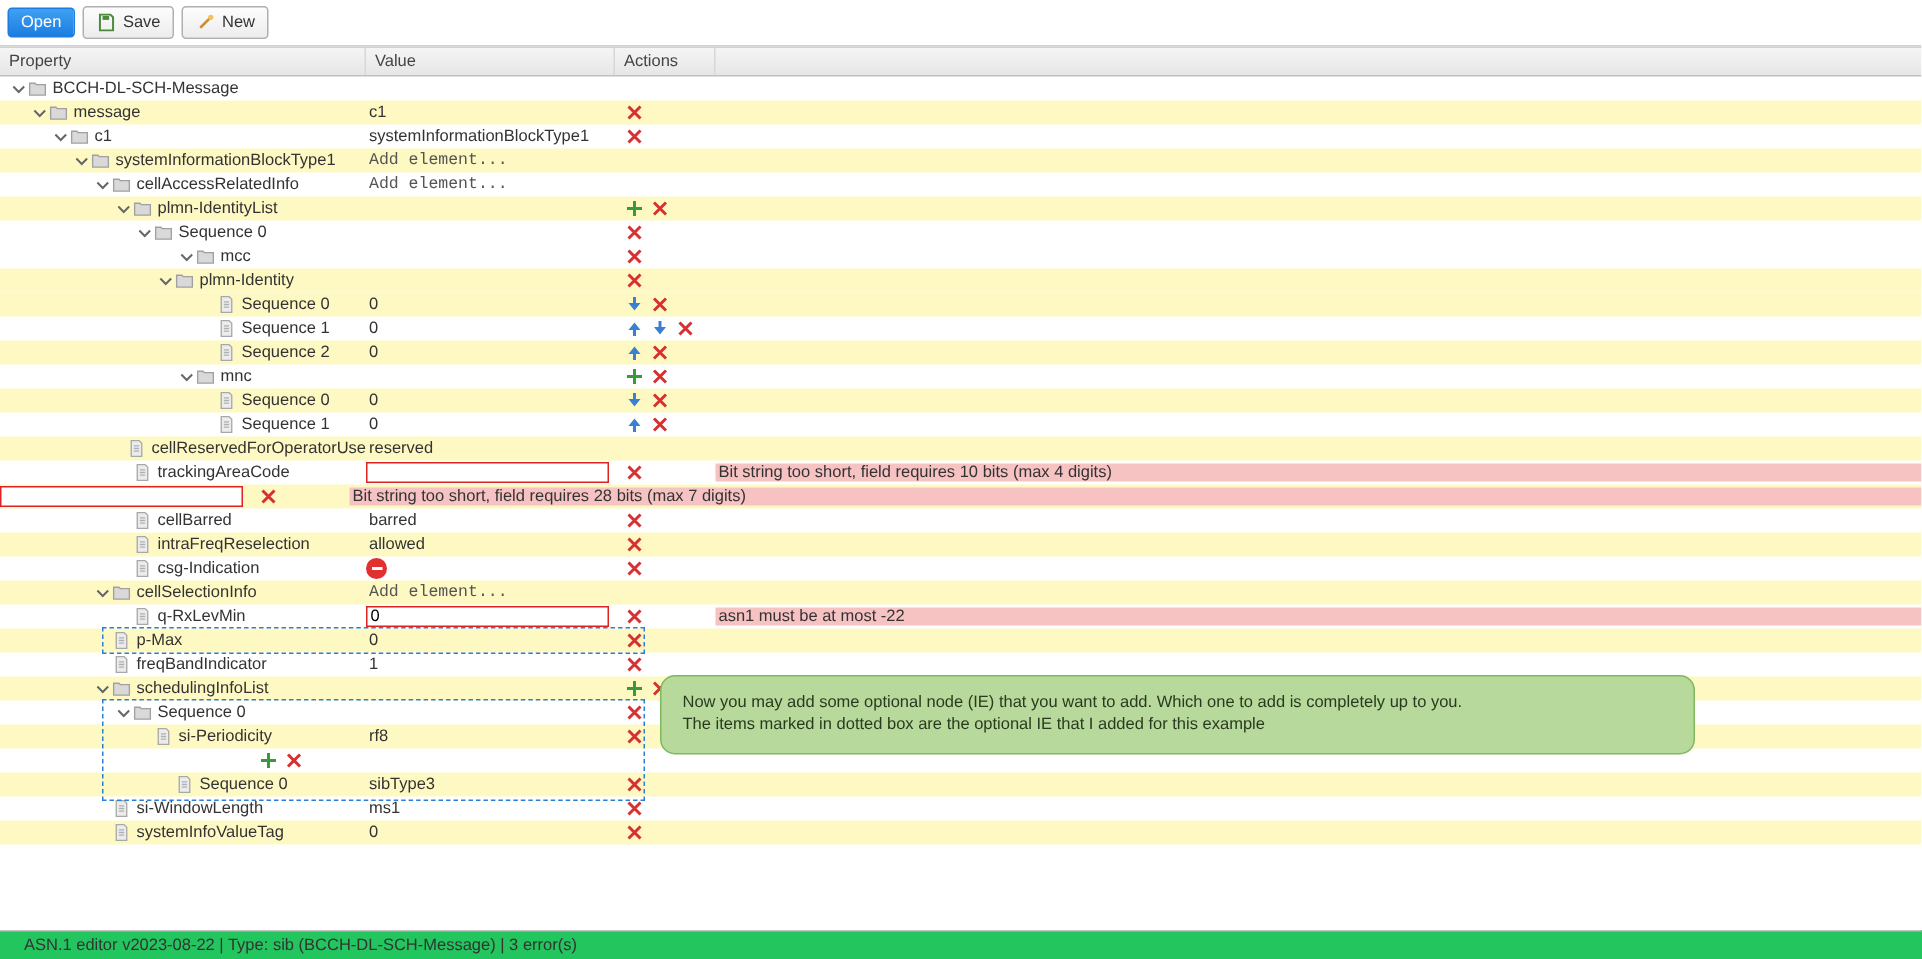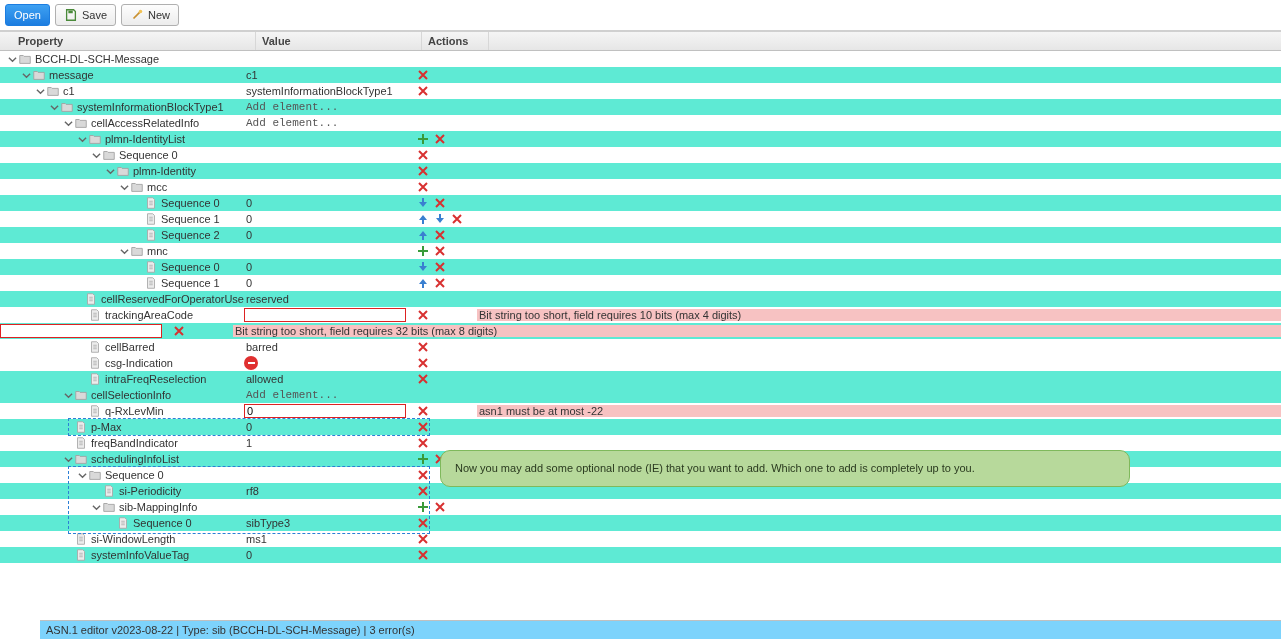--- a/index.html
+++ b/index.html
@@ -1,45 +1,45 @@
 <!DOCTYPE html>
 <html><head>
 <meta charset="utf-8">
 <style>
   html, body { margin:0; padding:0; font-family: Arial, Helvetica, sans-serif; font-size:11px; color:#333; background:#fff; height:100%; }
-  .toolbar { display:flex; gap:5px; padding:4px 5px; border-bottom:1px solid #d0d0d0; }
+  .toolbar { display:flex; gap:5px; padding:4px 5px; border-bottom:1px solid #d0d0d0;align-items:center; }
   .btn { display:inline-flex; align-items:center; gap:4px; padding:3px 8px; border:1px solid #b0b0b0; border-radius:3px; background:linear-gradient(#fdfdfd,#ececec); cursor:pointer; }
   .btn-primary { background:linear-gradient(#3ea1f2,#1c7de0); border-color:#1c7de0; color:#fff; }
   .icon-sm { width:14px; height:14px; display:inline-block; }
-  .header-row { display:flex; background:linear-gradient(#f5f5f5,#e6e6e6); border-top:1px solid #d0d0d0; border-bottom:1px solid #c0c0c0; font-weight:bold; color:#444;padding-left:12px; }
+  .header-row { display:flex; background:linear-gradient(#f5f5f5,#e6e6e6); border-top:1px solid #d0d0d0; border-bottom:1px solid #c0c0c0; font-weight:normal; color:#444; }
   .header-row > div { padding:3px 6px; border-right:1px solid #d7d7d7; box-sizing:border-box; }
   .col-prop   { width:244px; flex:0 0 244px; }
   .col-val    { width:166px; flex:0 0 166px; }
   .col-act    { width:67px;  flex:0 0 67px; }
   .col-info   { flex:1 1 auto; }
   .rows { position:relative; }
   .row { display:flex; align-items:center; height:16px; position:relative; }
-  .row.alt { background:#5eead4; }
+  .row.alt { background:#fef9c3; }
   .row .pcell { width:244px; flex:0 0 244px; display:flex; align-items:center; padding-left:0; box-sizing:border-box; overflow:hidden; white-space:nowrap; }
   .row .vcell { width:166px; flex:0 0 166px; display:flex; align-items:center; box-sizing:border-box; }
   .row .acell { width:67px;  flex:0 0 67px; display:flex; align-items:center; gap:3px; padding-left:6px; box-sizing:border-box; }
   .row .icell { flex:1 1 auto; display:flex; align-items:center; padding-left:2px; box-sizing:border-box; }
   .icell.err { background:#f7c2c2; }
   .indent { display:inline-block; }
   .tw { width:12px; height:12px; display:inline-flex; align-items:center; justify-content:center; color:#666; cursor:pointer; flex:0 0 12px; }
   .nicon { width:14px; height:14px; display:inline-flex; align-items:center; justify-content:center; margin-right:3px; flex:0 0 14px; }
   .nicon svg { display:block; }
   .lbl { white-space:nowrap; }
   .vtext { padding-left:2px; }
   .vlink { color:#555; font-style:normal;font-family:Liberation Mono, monospace; }
   .vinput { width:162px; height:14px; border:1px solid #d22; box-sizing:border-box; font-size:11px; padding:0 2px; }
   .act { width:14px; height:14px; display:inline-flex; align-items:center; justify-content:center; cursor:pointer; }
   .dotbox { position:absolute; border:1.5px dashed #2c7fd6; pointer-events:none; z-index:5; }
   .callout { position:absolute; background:#b7d99b; border:1px solid #7fb95c; border-radius:10px; padding:10px 14px; color:#2a3a1f; line-height:1.4; z-index:6; }
-  .status { position:fixed; bottom:0; left:0; right:0; border-top:1px solid #c0c0c0; background:#7dd3fc; padding:3px 6px;margin-left:40px; }
+  .status { position:fixed; bottom:0; left:0; right:0; border-top:1px solid #c0c0c0; background:#22c55e; padding:3px 16px; }
   .stop { width:14px; height:14px; border-radius:50%; background:#e03030; display:inline-flex; align-items:center; justify-content:center; }
   .stop::after { content:""; width:7px; height:2px; background:#fff; }
 </style>
 </head>
 <body>
 
 <div class="toolbar">
   <div class="btn btn-primary">
       <span>Open</span>
     </div>
@@ -249,63 +249,63 @@
         <span class="act">
           <svg width="12" height="12" viewBox="0 0 12 12">
             <path d="M2 2 L10 10 M10 2 L2 10" stroke="#d83030" stroke-width="2"></path>
           </svg>
         </span>
       </div>
       <div class="icell">
         <span></span>
       </div>
     </div>
+    <div class="row">
+      <div class="pcell">
+        <span class="indent" style="width: 118px;"></span>
+        <span class="tw">
+          <svg width="9" height="9" viewBox="0 0 10 10">
+            <path d="M1 3 L5 7 L9 3" fill="none" stroke="#666" stroke-width="1.5"></path>
+          </svg>
+        </span>
+        <span class="nicon">
+          <svg width="14" height="14" viewBox="0 0 16 16">
+            <path d="M2 4h4l1 1h7v8H2z" fill="#d9d9d9" stroke="#a0a0a0"></path>
+          </svg>
+        </span>
+        <span class="lbl">mcc</span>
+      </div>
+      <div class="vcell">
+        <span class="vtext"></span>
+      </div>
+      <div class="acell">
+        <span class="act">
+          <svg width="12" height="12" viewBox="0 0 12 12">
+            <path d="M2 2 L10 10 M10 2 L2 10" stroke="#d83030" stroke-width="2"></path>
+          </svg>
+        </span>
+      </div>
+      <div class="icell">
+        <span></span>
+      </div>
+    </div>
     <div class="row alt">
       <div class="pcell">
         <span class="indent" style="width: 104px;"></span>
         <span class="tw">
           <svg width="9" height="9" viewBox="0 0 10 10">
             <path d="M1 3 L5 7 L9 3" fill="none" stroke="#666" stroke-width="1.5"></path>
           </svg>
         </span>
         <span class="nicon">
           <svg width="14" height="14" viewBox="0 0 16 16">
             <path d="M2 4h4l1 1h7v8H2z" fill="#d9d9d9" stroke="#a0a0a0"></path>
           </svg>
         </span>
         <span class="lbl">plmn-Identity</span>
-      </div>
-      <div class="vcell">
-        <span class="vtext"></span>
-      </div>
-      <div class="acell">
-        <span class="act">
-          <svg width="12" height="12" viewBox="0 0 12 12">
-            <path d="M2 2 L10 10 M10 2 L2 10" stroke="#d83030" stroke-width="2"></path>
-          </svg>
-        </span>
-      </div>
-      <div class="icell">
-        <span></span>
-      </div>
-    </div>
-    <div class="row">
-      <div class="pcell">
-        <span class="indent" style="width: 118px;"></span>
-        <span class="tw">
-          <svg width="9" height="9" viewBox="0 0 10 10">
-            <path d="M1 3 L5 7 L9 3" fill="none" stroke="#666" stroke-width="1.5"></path>
-          </svg>
-        </span>
-        <span class="nicon">
-          <svg width="14" height="14" viewBox="0 0 16 16">
-            <path d="M2 4h4l1 1h7v8H2z" fill="#d9d9d9" stroke="#a0a0a0"></path>
-          </svg>
-        </span>
-        <span class="lbl">mcc</span>
       </div>
       <div class="vcell">
         <span class="vtext"></span>
       </div>
       <div class="acell">
         <span class="act">
           <svg width="12" height="12" viewBox="0 0 12 12">
             <path d="M2 2 L10 10 M10 2 L2 10" stroke="#d83030" stroke-width="2"></path>
           </svg>
         </span>
@@ -559,21 +559,21 @@
         <input class="vinput" style="">
       </div>
       <div class="acell">
         <span class="act">
           <svg width="12" height="12" viewBox="0 0 12 12">
             <path d="M2 2 L10 10 M10 2 L2 10" stroke="#d83030" stroke-width="2"></path>
           </svg>
         </span>
       </div>
       <div class="icell err">
-        <span>Bit string too short, field requires 32 bits (max 8 digits)</span>
+        <span>Bit string too short, field requires 28 bits (max 7 digits)</span>
       </div>
     </div>
     <div class="row">
       <div class="pcell">
         <span class="indent" style="width: 76px;"></span>
         <span class="tw"></span>
         <span class="nicon">
           <svg width="14" height="14" viewBox="0 0 16 16">
             <path d="M4 2h6l2 2v10H4z" fill="#ececec" stroke="#a8a8a8"></path>
             <path d="M6 6h4M6 8h4M6 10h4" stroke="#b0b0b0"></path>
@@ -588,60 +588,60 @@
         <span class="act">
           <svg width="12" height="12" viewBox="0 0 12 12">
             <path d="M2 2 L10 10 M10 2 L2 10" stroke="#d83030" stroke-width="2"></path>
           </svg>
         </span>
       </div>
       <div class="icell">
         <span></span>
       </div>
     </div>
-    <div class="row">
+    <div class="row alt">
       <div class="pcell">
         <span class="indent" style="width: 76px;"></span>
         <span class="tw"></span>
         <span class="nicon">
           <svg width="14" height="14" viewBox="0 0 16 16">
             <path d="M4 2h6l2 2v10H4z" fill="#ececec" stroke="#a8a8a8"></path>
             <path d="M6 6h4M6 8h4M6 10h4" stroke="#b0b0b0"></path>
           </svg>
         </span>
+        <span class="lbl">intraFreqReselection</span>
+      </div>
+      <div class="vcell">
+        <span class="vtext">allowed</span>
+      </div>
+      <div class="acell">
+        <span class="act">
+          <svg width="12" height="12" viewBox="0 0 12 12">
+            <path d="M2 2 L10 10 M10 2 L2 10" stroke="#d83030" stroke-width="2"></path>
+          </svg>
+        </span>
+      </div>
+      <div class="icell">
+        <span></span>
+      </div>
+    </div>
+    <div class="row">
+      <div class="pcell">
+        <span class="indent" style="width: 76px;"></span>
+        <span class="tw"></span>
+        <span class="nicon">
+          <svg width="14" height="14" viewBox="0 0 16 16">
+            <path d="M4 2h6l2 2v10H4z" fill="#ececec" stroke="#a8a8a8"></path>
+            <path d="M6 6h4M6 8h4M6 10h4" stroke="#b0b0b0"></path>
+          </svg>
+        </span>
         <span class="lbl">csg-Indication</span>
       </div>
       <div class="vcell">
         <span class="stop"></span>
-      </div>
-      <div class="acell">
-        <span class="act">
-          <svg width="12" height="12" viewBox="0 0 12 12">
-            <path d="M2 2 L10 10 M10 2 L2 10" stroke="#d83030" stroke-width="2"></path>
-          </svg>
-        </span>
-      </div>
-      <div class="icell">
-        <span></span>
-      </div>
-    </div>
-    <div class="row alt">
-      <div class="pcell">
-        <span class="indent" style="width: 76px;"></span>
-        <span class="tw"></span>
-        <span class="nicon">
-          <svg width="14" height="14" viewBox="0 0 16 16">
-            <path d="M4 2h6l2 2v10H4z" fill="#ececec" stroke="#a8a8a8"></path>
-            <path d="M6 6h4M6 8h4M6 10h4" stroke="#b0b0b0"></path>
-          </svg>
-        </span>
-        <span class="lbl">intraFreqReselection</span>
-      </div>
-      <div class="vcell">
-        <span class="vtext">allowed</span>
       </div>
       <div class="acell">
         <span class="act">
           <svg width="12" height="12" viewBox="0 0 12 12">
             <path d="M2 2 L10 10 M10 2 L2 10" stroke="#d83030" stroke-width="2"></path>
           </svg>
         </span>
       </div>
       <div class="icell">
         <span></span>
@@ -831,34 +831,20 @@
           <svg width="12" height="12" viewBox="0 0 12 12">
             <path d="M2 2 L10 10 M10 2 L2 10" stroke="#d83030" stroke-width="2"></path>
           </svg>
         </span>
       </div>
       <div class="icell">
         <span></span>
       </div>
     </div>
     <div class="row">
-      <div class="pcell">
-        <span class="indent" style="width: 90px;"></span>
-        <span class="tw">
-          <svg width="9" height="9" viewBox="0 0 10 10">
-            <path d="M1 3 L5 7 L9 3" fill="none" stroke="#666" stroke-width="1.5"></path>
-          </svg>
-        </span>
-        <span class="nicon">
-          <svg width="14" height="14" viewBox="0 0 16 16">
-            <path d="M2 4h4l1 1h7v8H2z" fill="#d9d9d9" stroke="#a0a0a0"></path>
-          </svg>
-        </span>
-        <span class="lbl">sib-MappingInfo</span>
-      </div>
       <div class="vcell">
         <span class="vtext"></span>
       </div>
       <div class="acell">
         <span class="act">
           <svg width="12" height="12" viewBox="0 0 12 12">
             <path d="M6 1 V11 M1 6 H11" stroke="#3a9a3a" stroke-width="2"></path>
           </svg>
         </span>
         <span class="act">
@@ -946,16 +932,17 @@
         </span>
       </div>
       <div class="icell">
         <span></span>
       </div>
     </div>
     <div class="dotbox" style="left: 68px; top: 367px; width: 360px; height: 16px;"></div>
     <div class="dotbox" style="left: 68px; top: 415px; width: 360px; height: 66px;"></div>
     <div class="callout" style="left: 440px; top: 399px; width: 660px;">
       <div>Now you may add some optional node (IE) that you want to add. Which one to add is completely up to you.</div>
+      <div>The items marked in dotted box are the optional IE that I added for this example</div>
     </div>
   </div>
 
 <div class="status">ASN.1 editor v2023-08-22 | Type: sib (BCCH-DL-SCH-Message) | 3 error(s)</div>
 
 </body></html>

